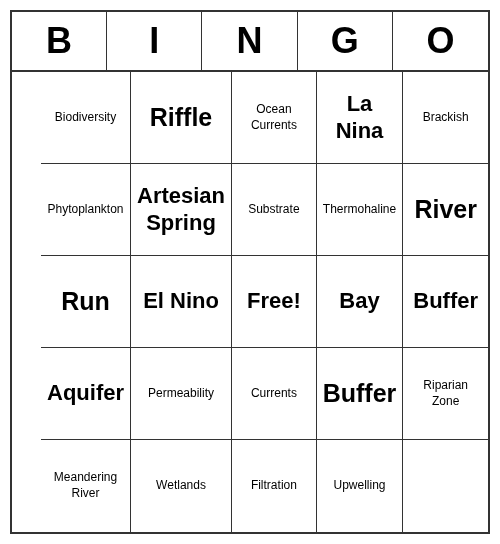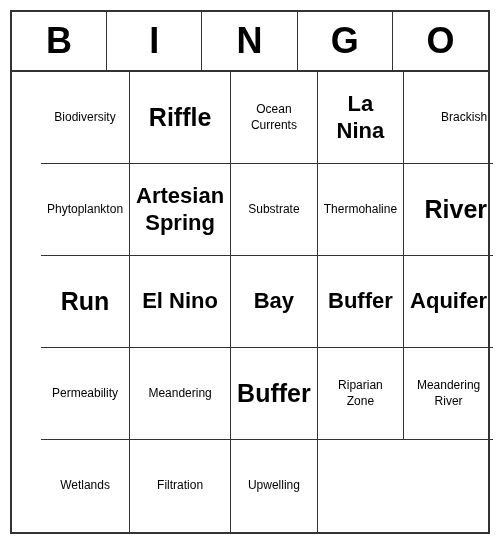--- a/index.html
+++ b/index.html
@@ -42,21 +42,20 @@
       border-bottom: 1px solid #333;
       min-height: 92px;
       display: flex;
       align-items: center;
       justify-content: center;
       text-align: center;
       padding: 6px;
     }
     .bingo-cell:nth-child(5n) {
       border-right: none;
-      justify-content: flex-end;
     }
     .bingo-cell:nth-child(n+21) {
       border-bottom: none;
     }
     .cell-text {
       font-size: 13px;
       line-height: 1.3;
     }
     .cell-text.large {
       font-size: 25px;
@@ -115,33 +114,36 @@
       <div class="bingo-cell">
         <span class="cell-text large">River</span>
       </div>
       <div class="bingo-cell">
         <span class="cell-text large">Run</span>
       </div>
       <div class="bingo-cell">
         <span class="cell-text medium">El Nino</span>
       </div>
       <div class="bingo-cell">
+        <span class="cell-text medium">Free!</span>
+      </div>
+      <div class="bingo-cell">
         <span class="cell-text medium">Bay</span>
       </div>
       <div class="bingo-cell">
         <span class="cell-text medium">Buffer</span>
       </div>
       <div class="bingo-cell">
         <span class="cell-text medium">Aquifer</span>
       </div>
       <div class="bingo-cell">
         <span class="cell-text small">Permeability</span>
       </div>
       <div class="bingo-cell">
-        <span class="cell-text small">Meandering</span>
+        <span class="cell-text small">Currents</span>
       </div>
       <div class="bingo-cell">
         <span class="cell-text large">Buffer</span>
       </div>
       <div class="bingo-cell">
         <span class="cell-text small">Riparian Zone</span>
       </div>
       <div class="bingo-cell">
         <span class="cell-text small">Meandering River</span>
       </div>

